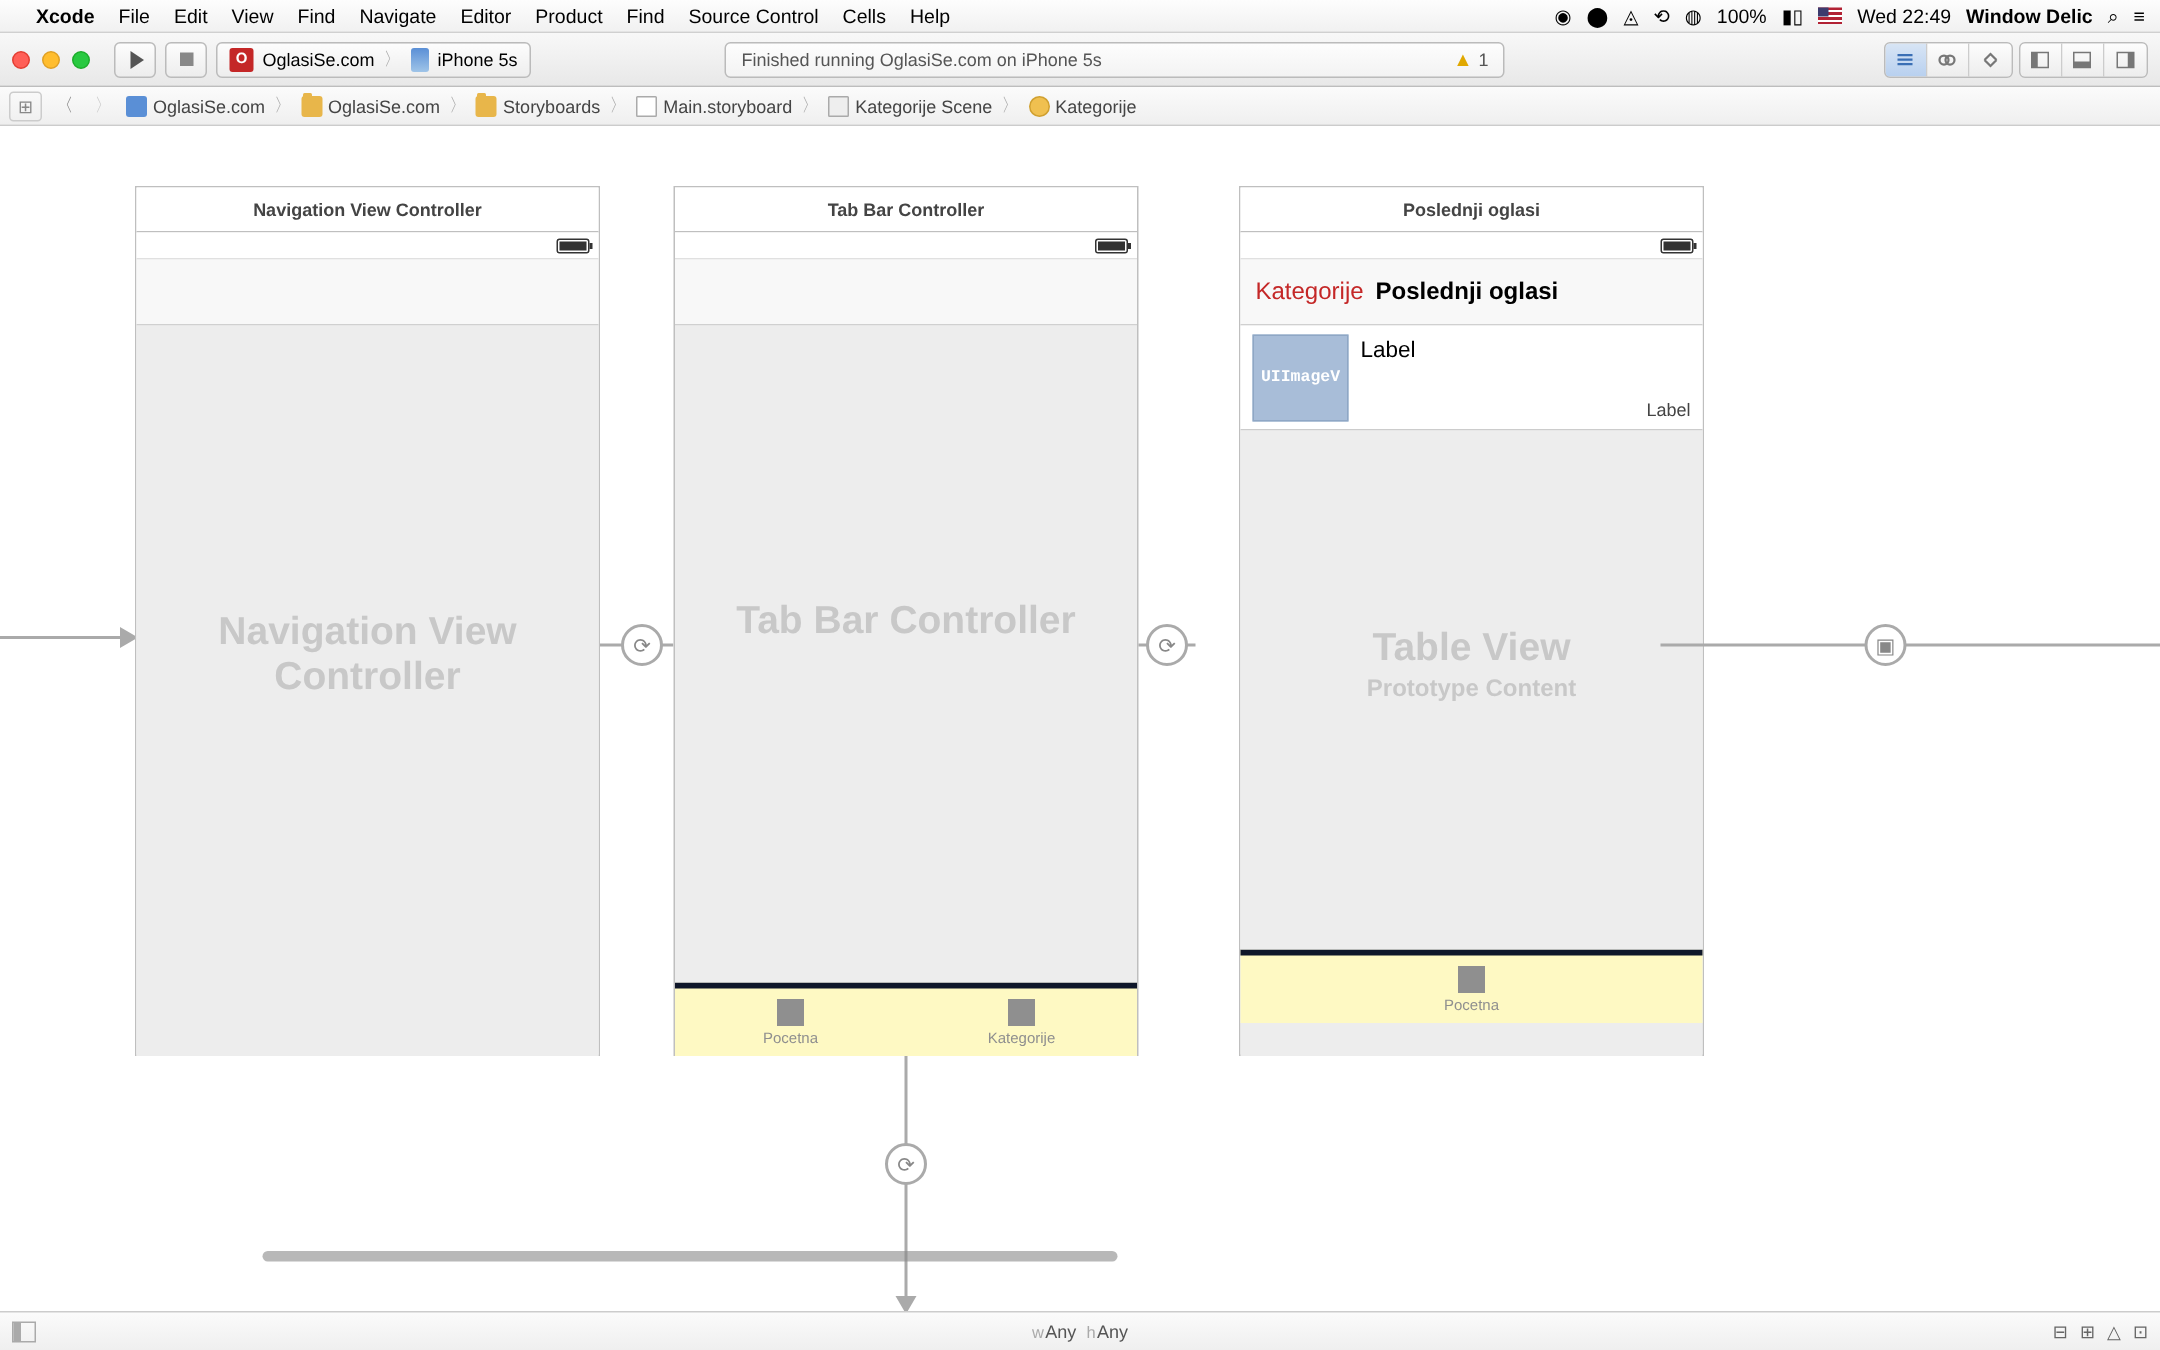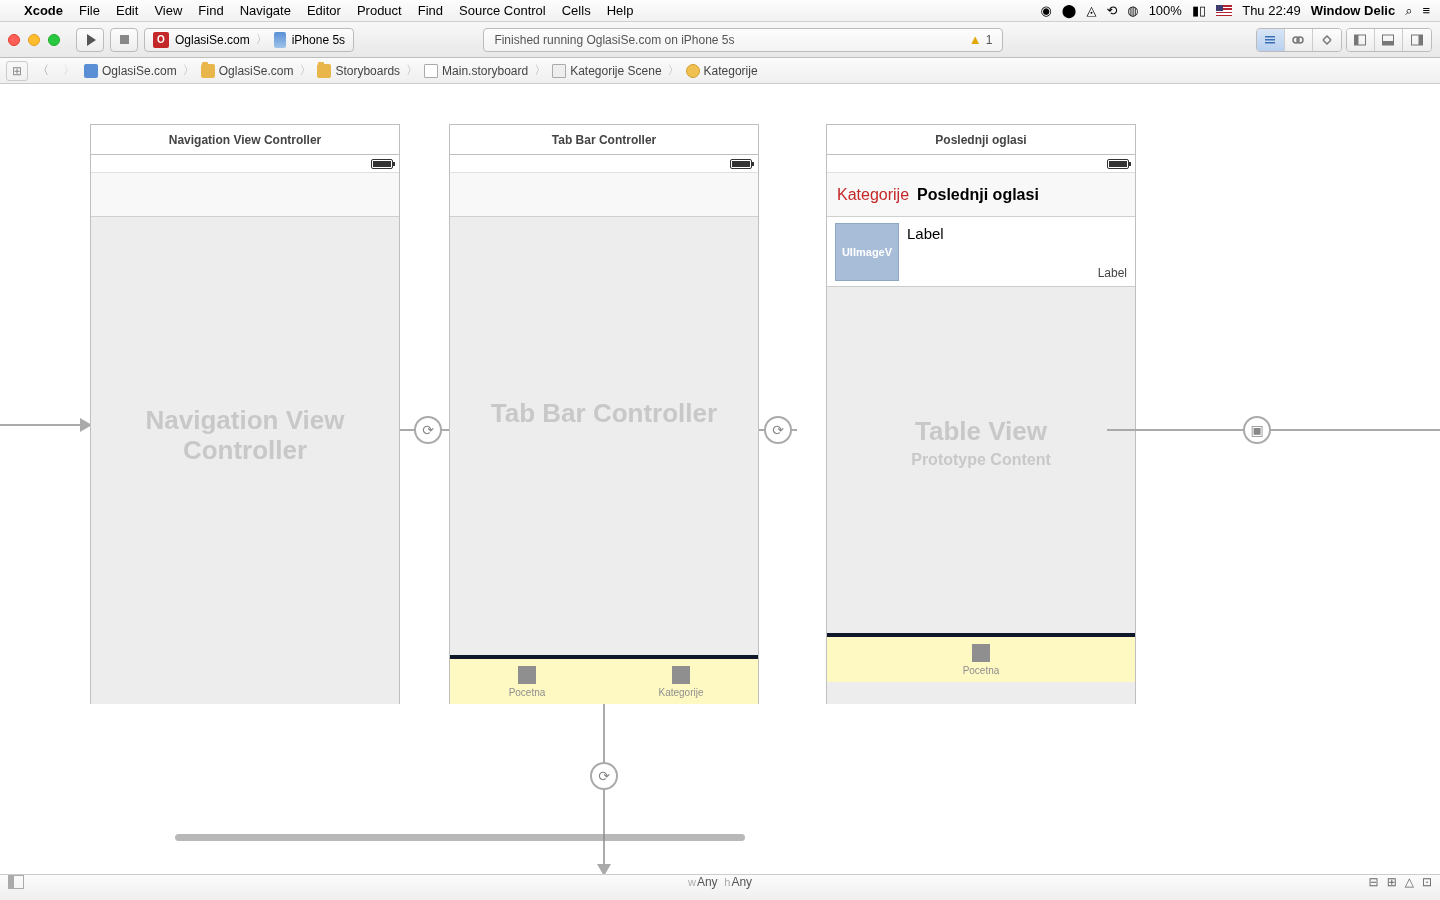--- a/index.html
+++ b/index.html
@@ -68,33 +68,33 @@
 .content{background:#ededed;position:relative;}
 .placeholder{position:absolute;left:0;right:0;top:45%;transform:translateY(-50%);text-align:center;color:#c8c8c8;font-weight:700;}
 .ph-big{font-size:26px;line-height:1.15;}
 .ph-sub{font-size:16px;margin-top:4px;}
 .tabbar{height:49px;background:#fef9c3;border-top:4px solid #0f172a;display:flex;}
 .tabitem{flex:1;display:flex;flex-direction:column;align-items:center;justify-content:center;gap:3px;}
 .tabitem .tabicon{width:18px;height:18px;background:#8f8f8f;}
 .tabitem .tablabel{font-size:10px;color:#8f8f8f;}
 .proto-header{height:22px;background:#ededed;border-bottom:1px solid #ccc;font-size:13px;font-weight:600;padding:2px 10px;color:#000;}
 .proto-cell{height:70px;background:#fff;border-bottom:1px solid #ccc;position:relative;padding:6px 8px;}
-.cell-img{width:64px;height:58px;background:#a8bdd8;display:flex;align-items:center;justify-content:center;color:#fff;font-size:11px;font-weight:600;border:1px solid #8fa7c5;}
+.cell-img{width:64px;height:58px;background:#a8bdd8;display:flex;align-items:center;justify-content:center;color:#fff;font-size:11px;font-weight:600;border:1px solid #8fa7c5;font-family:Liberation Mono, monospace;}
 .cell-lbl1{position:absolute;top:8px;left:80px;font-size:15px;color:#000;}
 .cell-lbl2{position:absolute;bottom:6px;right:8px;font-size:12px;color:#444;}
 
 
 .arrow-left{position:absolute;left:0;top:340px;width:90px;height:2px;background:#aaa;}
 .arrow-left:after{content:'';position:absolute;right:-2px;top:-6px;border-left:12px solid #aaa;border-top:7px solid transparent;border-bottom:7px solid transparent;}
 .seg-line{position:absolute;height:2px;background:#aaa;top:345px;}
 .seg-circle{position:absolute;width:28px;height:28px;background:#fff;border:2px solid #aaa;border-radius:50%;display:flex;align-items:center;justify-content:center;top:332px;color:#888;font-size:14px;}
 .seg-line-v{position:absolute;width:2px;background:#aaa;}
 
 
-.bottom-bar{height:26px;background:linear-gradient(#fbfbfb,#efefef);border-top:1px solid #ccc;display:flex;padding:0 8px;font-size:12px;position:relative;gap:13px;}
+.bottom-bar{height:26px;background:linear-gradient(#fbfbfb,#efefef);border-top:1px solid #ccc;display:flex;align-items:center;padding:0 8px;font-size:12px;position:relative;gap:13px;}
 .size-class{position:absolute;left:50%;transform:translateX(-50%);color:#555;}
 .size-class .dim{color:#aaa;font-size:11px;margin-right:1px;}
 .bottom-bar .br{margin-left:auto;display:flex;gap:8px;color:#666;}
 .scrollbar-h{position:absolute;left:175px;right:695px;top:750px;height:7px;background:#888;border-radius:4px;opacity:0.6;}
 </style>
 </head>
 <body>
 
 <div class="mac-menubar">
   <span class="apple"></span>
@@ -113,21 +113,21 @@
   <span class="spacer"></span>
   <div class="right">
     <span class="ic">◉</span>
     <span class="ic">⬤</span>
     <span class="ic">◬</span>
     <span class="ic">⟲</span>
     <span class="ic">◍</span>
     <span class="ic">100%</span>
     <span class="ic">▮▯</span>
     <span class="flag"></span>
-    <span class="ic">Thu 22:49</span>
+    <span class="ic">Wed 22:49</span>
     <span class="ic" style="font-weight:600">Window Delic</span>
     <span class="ic">⌕</span>
     <span class="ic">≡</span>
   </div>
 </div>
 
 <div class="xc-toolbar">
   <div class="traffic">
     <span class="tr-close"></span>
     <span class="tr-min"></span>

